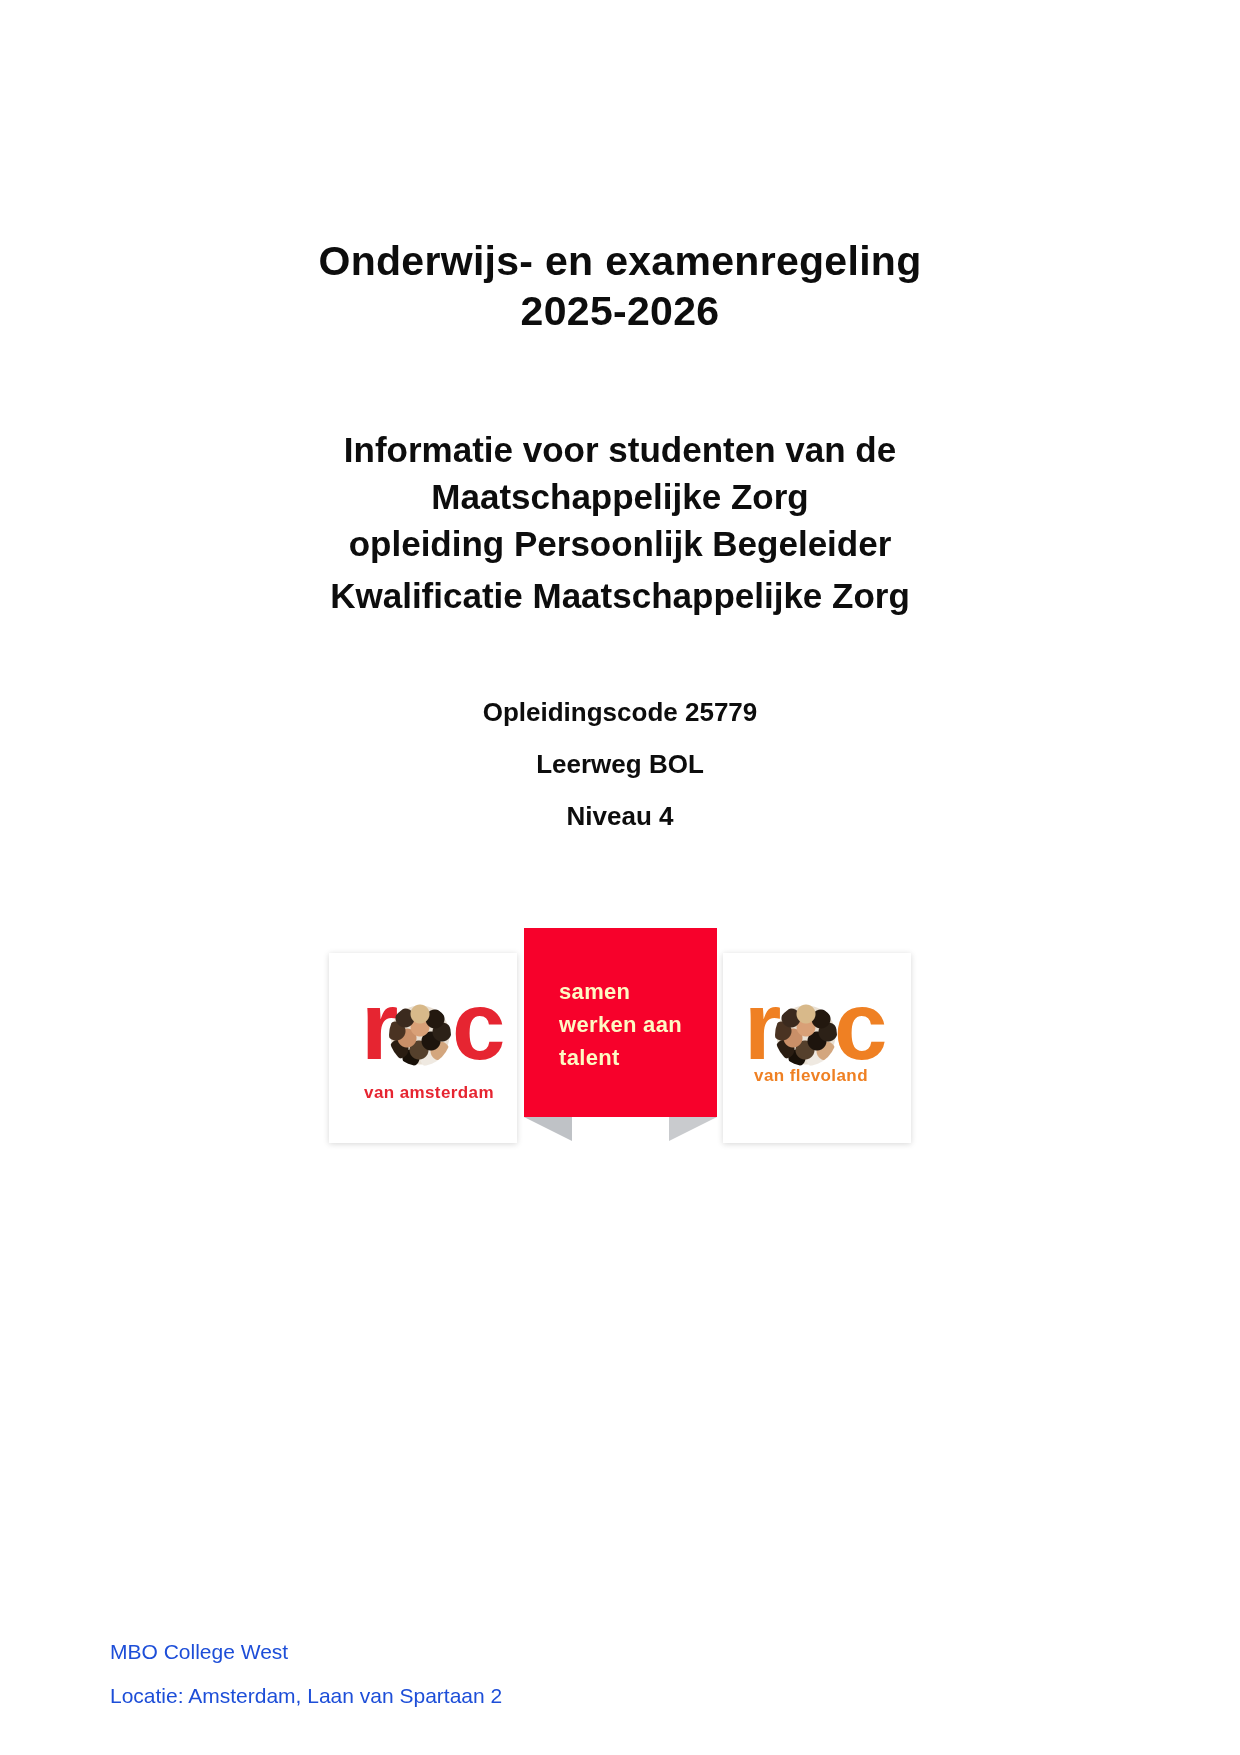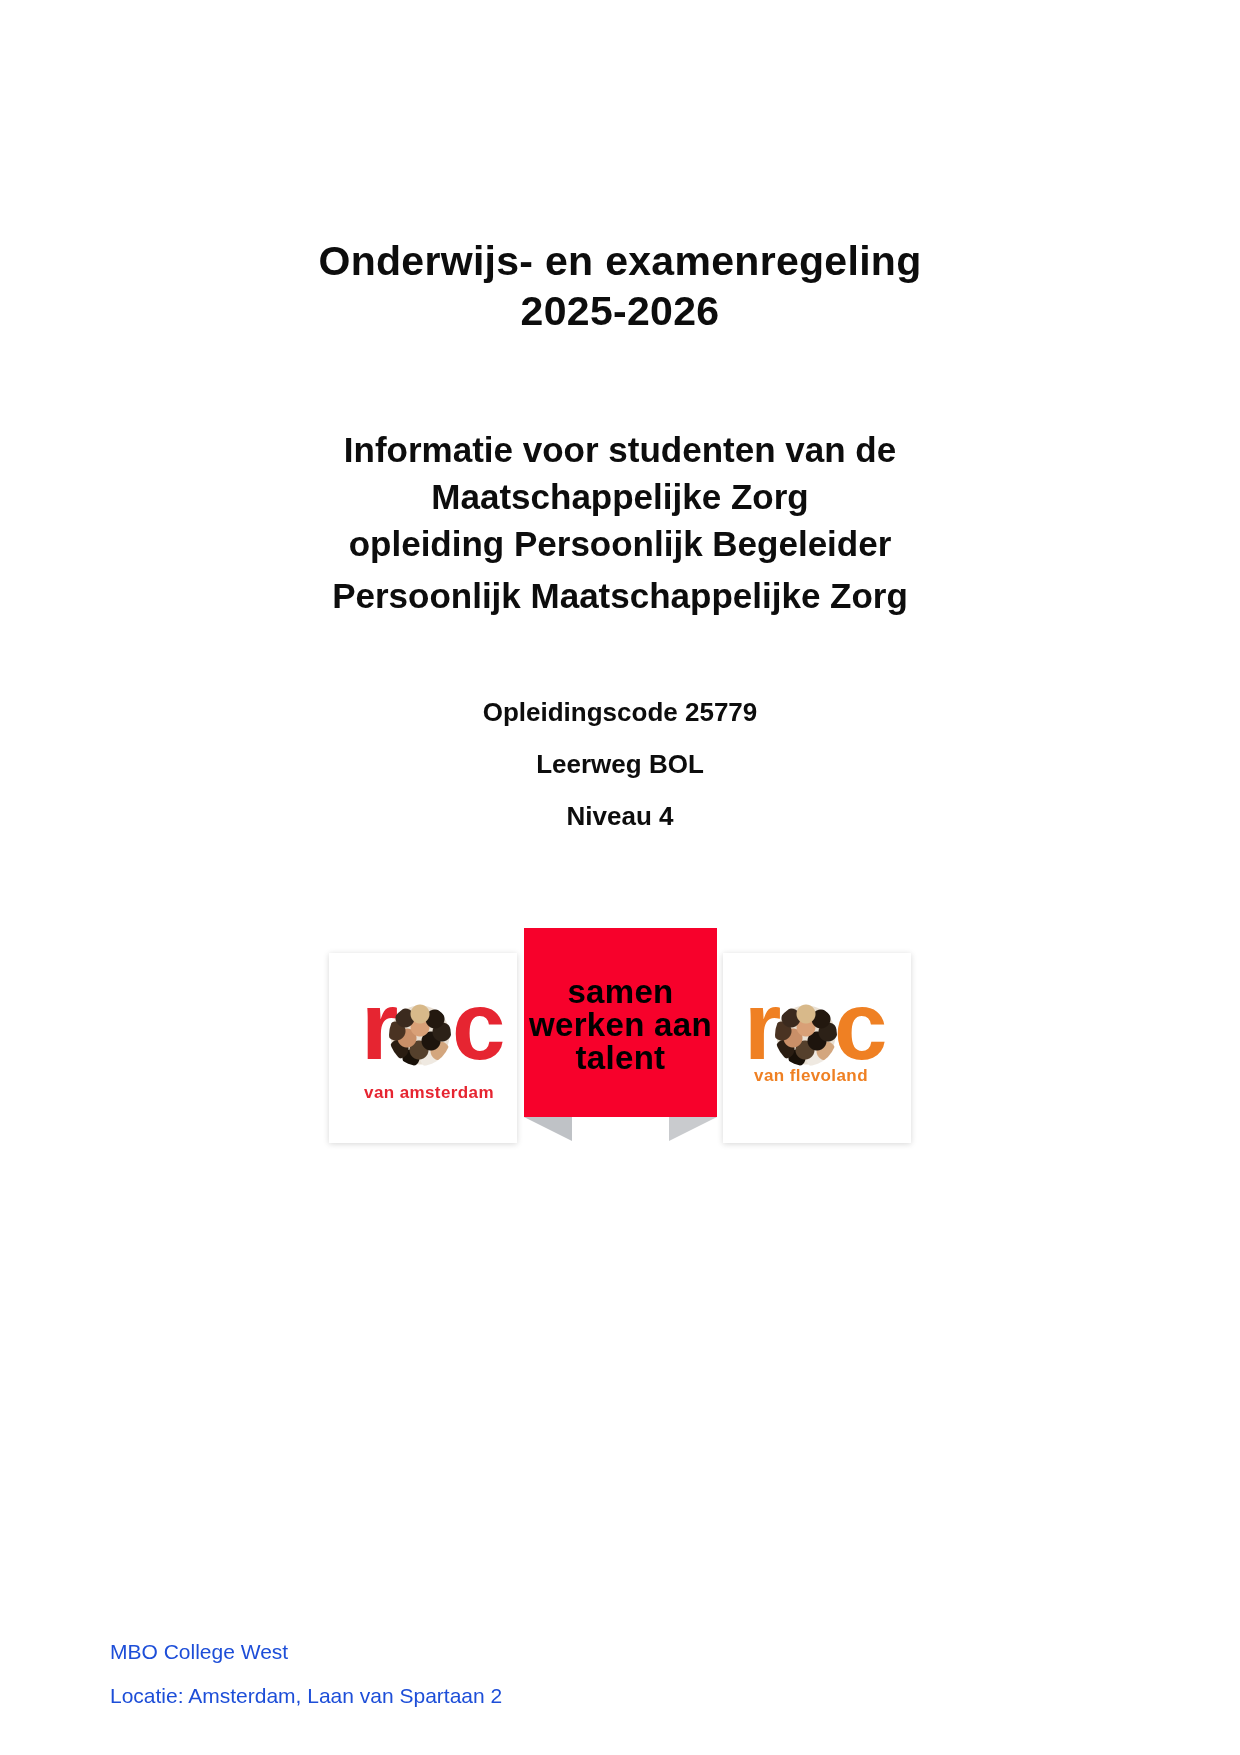--- a/index.html
+++ b/index.html
@@ -23,22 +23,22 @@
     box-shadow:0 1px 6px rgba(0,0,0,.16);
   }
   .card-left{left:329px;}
   .card-right{left:723px;}
   .red-square{
     position:absolute;left:524px;top:928px;width:193px;height:189px;
     background:#f7012b;
     display:flex;align-items:center;justify-content:center;
   }
   .slogan{
-    color:#000000;font-weight:bold;font-size:33px;line-height:33px;
-    text-align:center;transform:translateY(2px);letter-spacing:.3px;
+    color:#fef9c3;font-weight:bold;font-size:22px;line-height:33px;
+    transform:translateY(2px);letter-spacing:.3px;
   }
   .wedge{position:absolute;top:1117px;width:48px;height:24px;}
   .wedge-left{left:524px;background:#bfc2c6;clip-path:polygon(0 0,100% 0,100% 100%);}
   .wedge-right{left:669px;background:#c9cbce;clip-path:polygon(0 0,100% 0,0 100%);}
 
   .roc-letter{
     position:absolute;top:978px;font-size:96px;line-height:96px;font-weight:bold;
   }
   .roc-red{color:#e62531;}
   .roc-orange{color:#ef8023;}
@@ -84,21 +84,21 @@
     <div>Onderwijs- en examenregeling</div>
     <div>2025-2026</div>
   </div>
 
   <div class="ctext subtitle">
     <div>Informatie voor studenten van de</div>
     <div>Maatschappelijke Zorg</div>
     <div>opleiding Persoonlijk Begeleider</div>
   </div>
 
-  <div class="ctext kwalificatie">Persoonlijk Maatschappelijke Zorg</div>
+  <div class="ctext kwalificatie">Kwalificatie Maatschappelijke Zorg</div>
 
   <div class="ctext details">
     <div>Opleidingscode 25779</div>
     <div>Leerweg BOL</div>
     <div>Niveau 4</div>
   </div>
 
   <div class="logo-card card-left"></div>
   <div class="logo-card card-right"></div>
 

